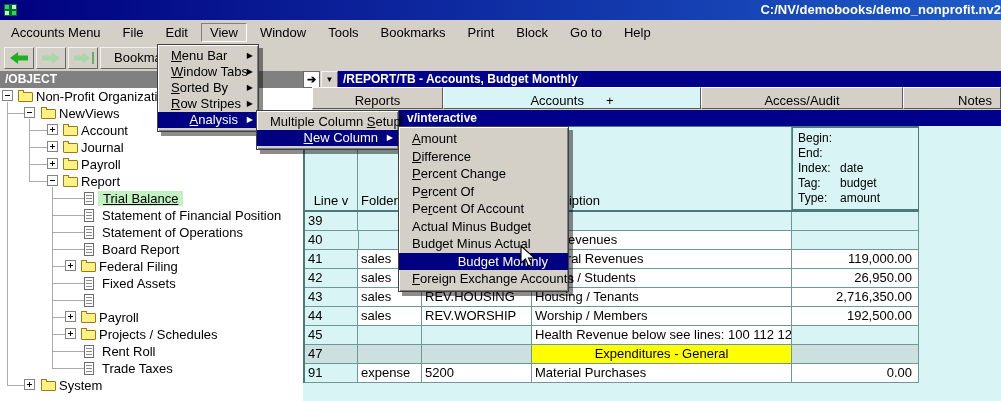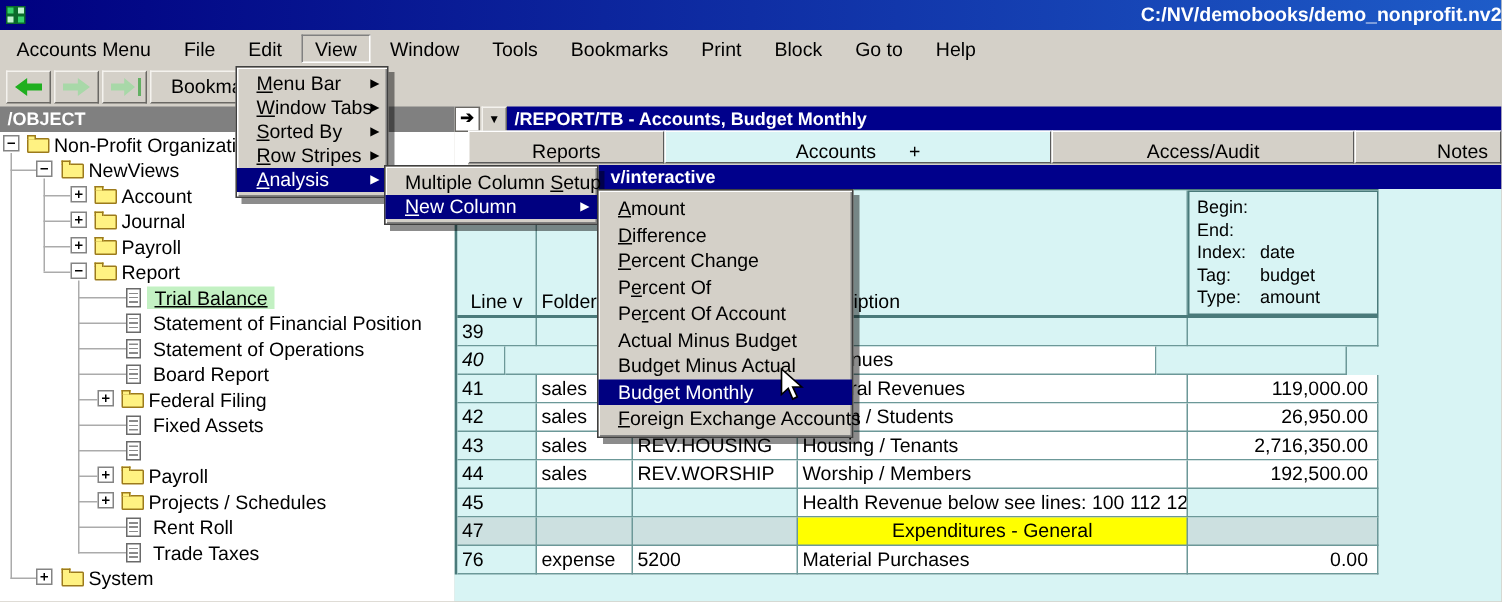--- a/index.html
+++ b/index.html
@@ -71,21 +71,21 @@
   .c.filled{background:#fff;}
   .c.shade{background:#cce0e0;}
   .c.yellow{background:#ffff00;text-align:center;}
   .c.num{text-align:right;padding-right:6px;}
   
   .menu{position:absolute;background:#d4d0c8;border:1px solid #404040;
     box-shadow:inset 1px 1px 0 #fff,inset -1px -1px 0 #808080,4px 4px 0 rgba(0,0,0,0.45);
     padding:3px 0;z-index:50;}
   .mrow{position:relative;height:16px;line-height:16px;padding:0 20px 0 13px;white-space:nowrap;}
   #menu3 .mrow{height:17.5px;line-height:17.5px;}
-  .mrow.hl{background:#000080;color:#fff;}
+  .mrow.hl{background:#000080;color:#fff;text-align:right;}
   .marrow{position:absolute;right:5px;top:0;font-size:8px;}
   #cursor{z-index:100;}
 </style>
 </head>
 <body>
 
 <div class="abs" id="titlebar">
   <svg class="abs" id="app-icon" viewBox="0 0 14 14">
     <rect x="0" y="1" width="13" height="12" fill="#0a6a2a"></rect>
     <rect x="1" y="2" width="4" height="4" fill="#35d06a"></rect>
@@ -269,21 +269,21 @@
       </div>
     <div id="tbody">
         <div class="trowt">
           <div class="c" style="width: 53px;">39</div>
           <div class="c" style="width: 64px;"></div>
           <div class="c" style="width: 110px;"></div>
           <div class="c" style="width: 260px;"></div>
           <div class="c num" style="width: 127px;"></div>
         </div>
         <div class="trowt">
-          <div class="c" style="width: 32px; font-style: italic;">40</div>
+          <div class="c" style="width: 54px;">40</div>
           <div class="c" style="width: 64px;"></div>
           <div class="c" style="width: 110px;"></div>
           <div class="c filled" style="width: 260px; padding-left: 26px;">Revenues</div>
           <div class="c num" style="width: 127px;"></div>
         </div>
         <div class="trowt">
           <div class="c" style="width: 53px;">41</div>
           <div class="c filled" style="width: 64px;">sales</div>
           <div class="c" style="width: 110px;"></div>
           <div class="c filled" style="width: 260px;">General Revenues</div>
@@ -318,21 +318,21 @@
           <div class="c num" style="width: 127px;"></div>
         </div>
         <div class="trowt">
           <div class="c shade" style="width: 53px;">47</div>
           <div class="c shade" style="width: 64px;"></div>
           <div class="c shade" style="width: 110px;"></div>
           <div class="c yellow" style="width: 260px;">Expenditures - General</div>
           <div class="c num shade" style="width: 127px;"></div>
         </div>
         <div class="trowt">
-          <div class="c" style="width: 53px;">76</div>
+          <div class="c" style="width: 53px;">91</div>
           <div class="c filled" style="width: 64px;">expense</div>
           <div class="c filled" style="width: 110px;">5200</div>
           <div class="c filled" style="width: 260px;">Material Purchases</div>
           <div class="c num filled" style="width: 127px;">0.00</div>
         </div>
       </div>
   </div>
 </div>
 
 <div class="menu" id="menu1" style="left:157px;top:44px;width:100px;">

